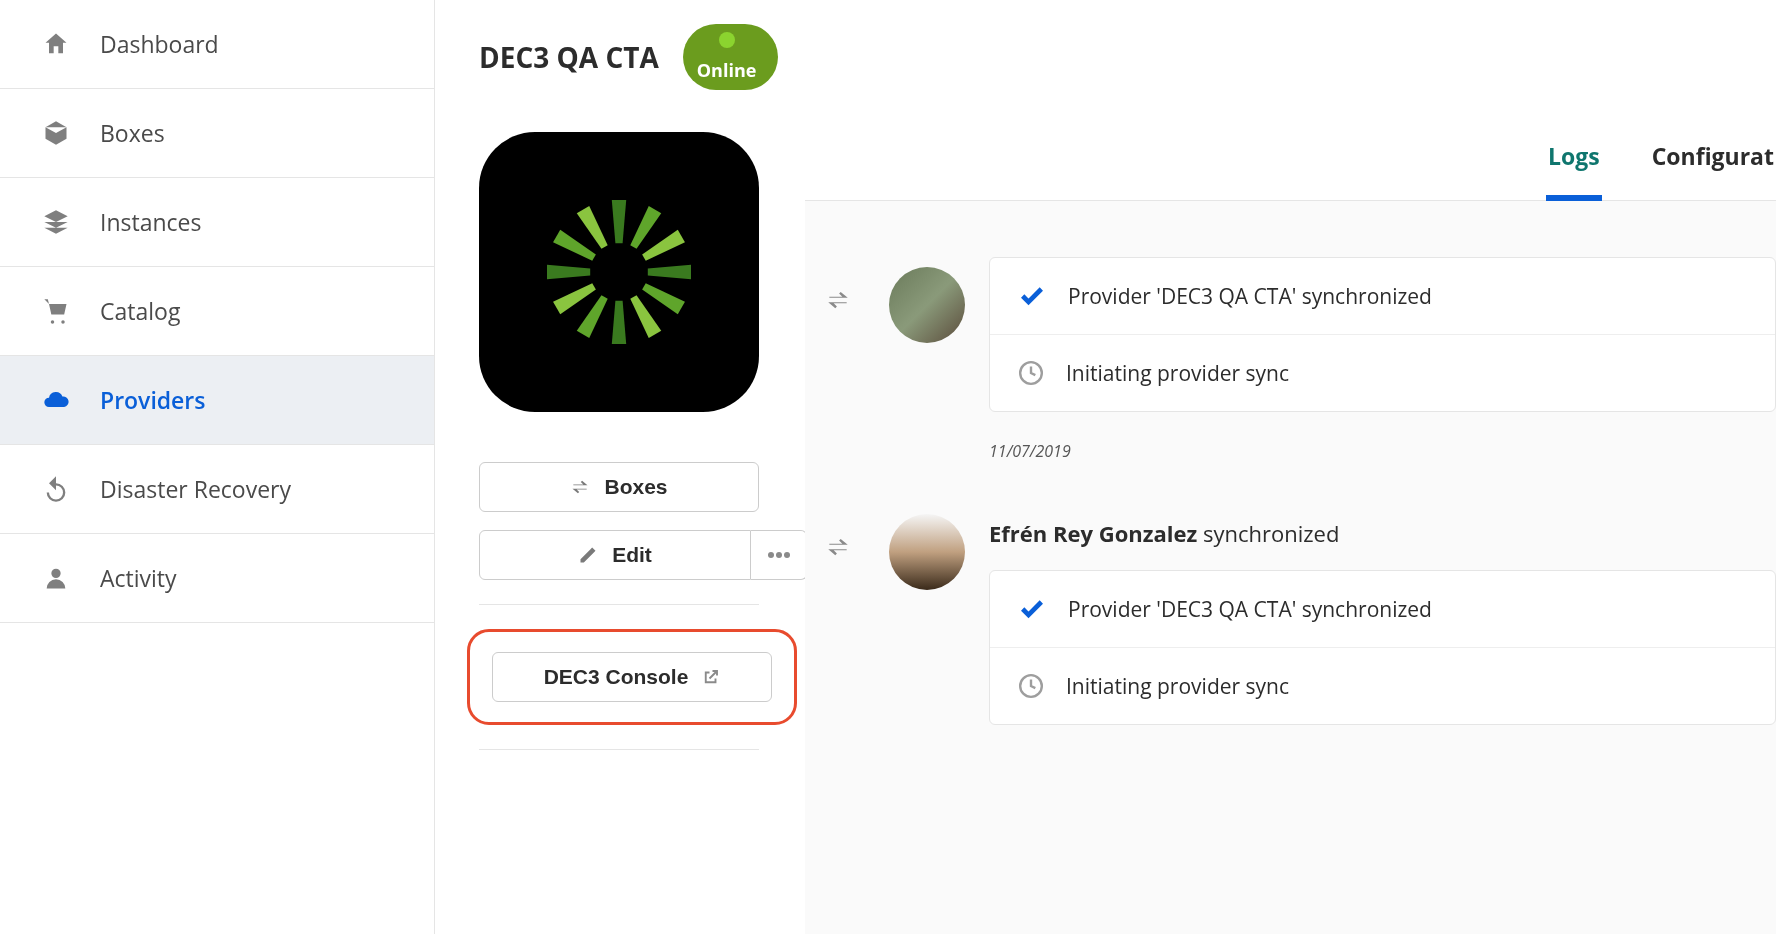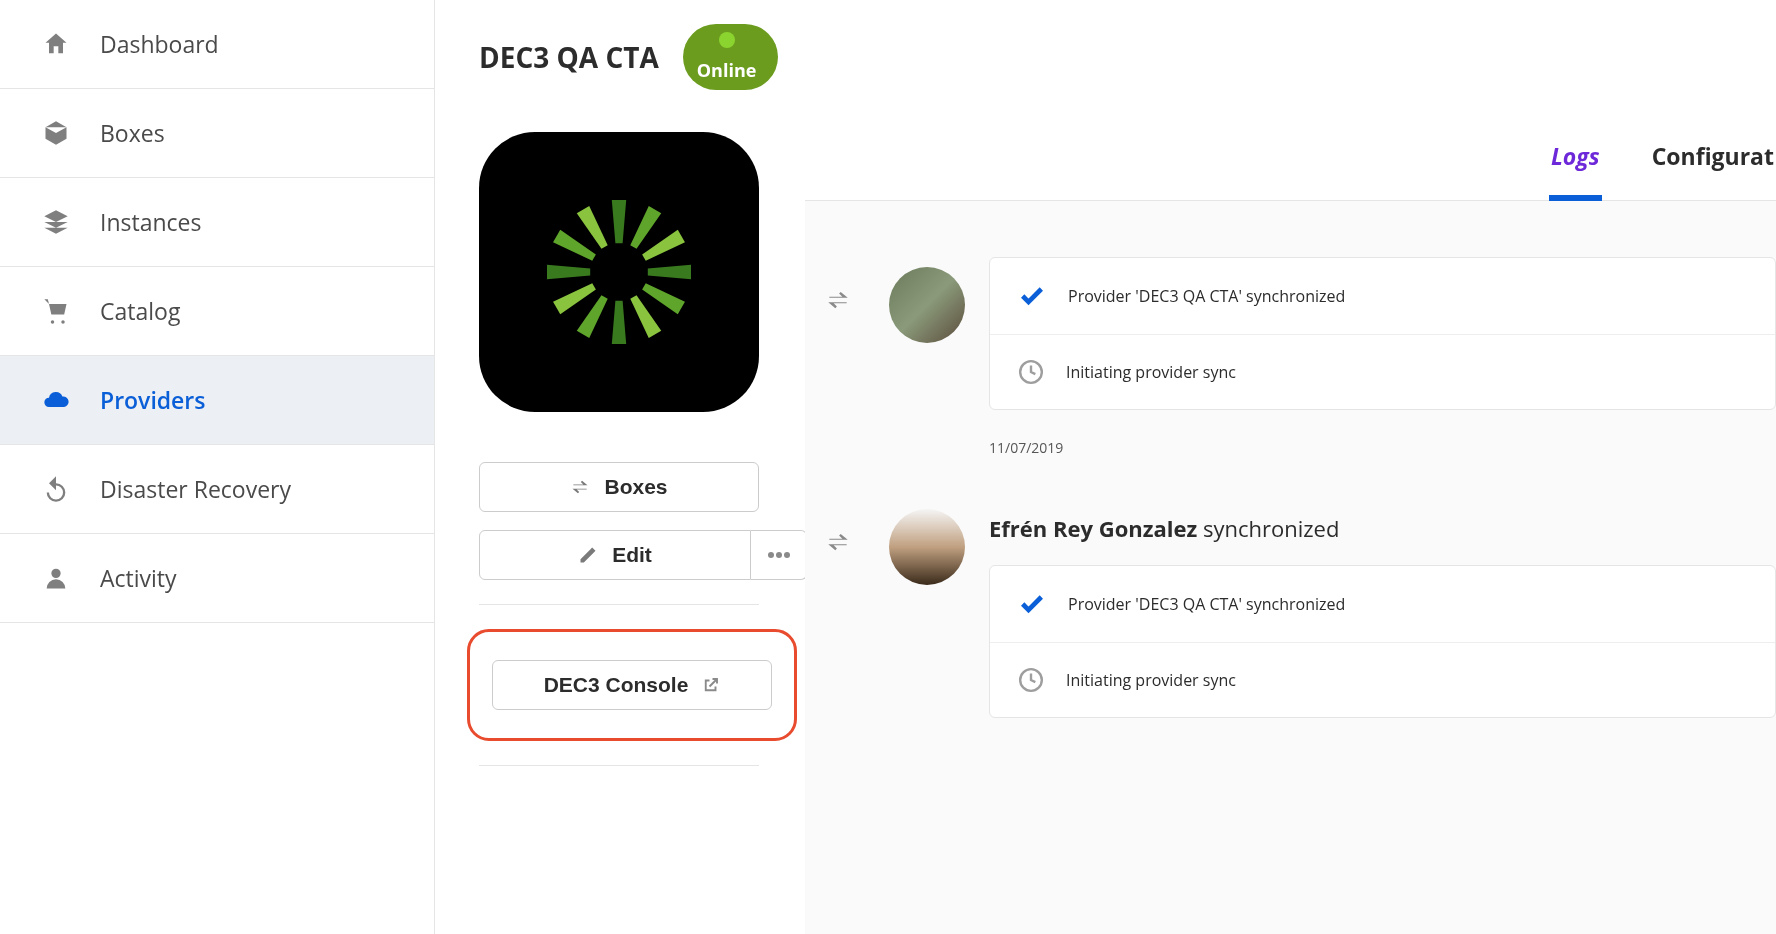--- a/index.html
+++ b/index.html
@@ -138,21 +138,21 @@
 }
 .divider {
   width: 280px;
   height: 1px;
   background: #e5e5e5;
   margin: 24px 0;
 }
 .console-box {
   border: 3px solid #e84b2e;
   border-radius: 22px;
-  padding: 28px 10px;
+  padding: 20px 10px;
   width: 330px;
   margin-left: -12px;
 }
 .console-btn {
   width: 280px;
   height: 50px;
   border: 1px solid #ccc;
   border-radius: 6px;
   background: #fff;
   display: flex;
@@ -181,22 +181,21 @@
 }
 .tab {
   font-size: 23px;
   font-weight: 700;
   color: #2c2c2c;
   padding: 32px 2px 28px;
   cursor: pointer;
   position: relative;
 }
 .tab.active {
-  color: #6d28d9;
-  font-style: italic;
+  color: #0f766e;
 }
 .tab.active::after {
   content: "";
   position: absolute;
   bottom: -1px;
   left: 0;
   right: 0;
   height: 6px;
   background: #0a5fd8;
 }
@@ -235,29 +234,30 @@
 .log-card {
   border: 1px solid #e5e5e5;
   border-radius: 6px;
   background: #fff;
 }
 .log-row {
   display: flex;
   align-items: center;
   gap: 22px;
   padding: 24px 28px;
-  font-size: 16px;
+  font-size: 21px;
   color: #2c2c2c;
   border-bottom: 1px solid #eee;
 }
 .log-row:last-child { border-bottom: none; }
 .log-date {
-  font-size: 14px;
+  font-size: 16px;
   color: #565656;
   padding: 28px 0 42px 0;
+  font-style: italic;
 }
 .check-icon { color: #0a5fd8; }
 .clock-icon { color: #9e9e9e; }
 </style>
 </head>
 <body>
 
 <div class="sidebar">
   <div class="nav-item">
     <span class="icon-wrap">

